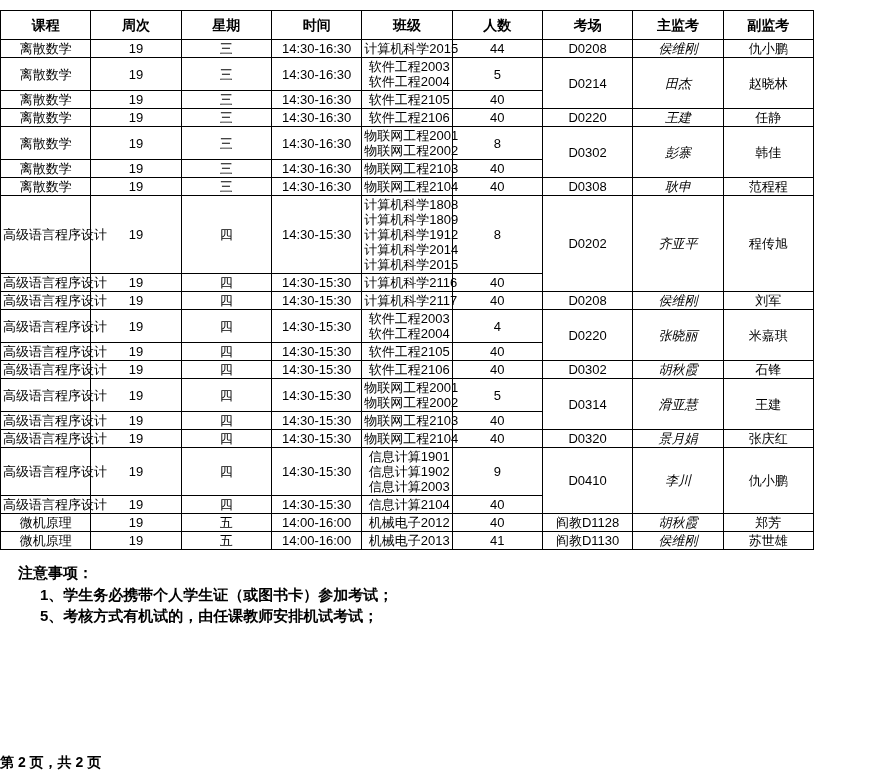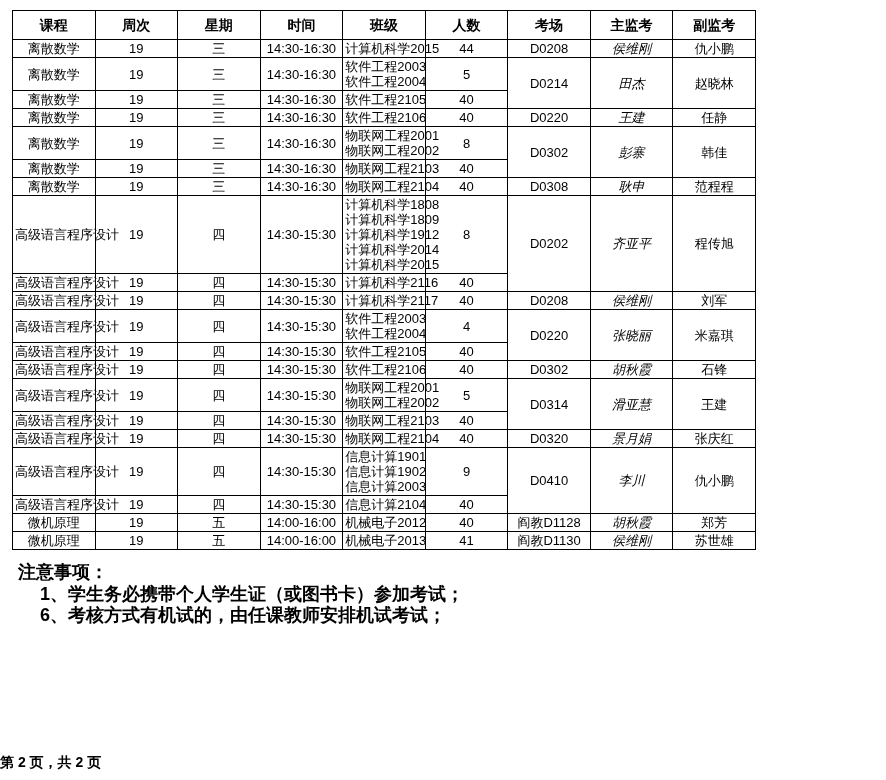--- a/index.html
+++ b/index.html
@@ -17,22 +17,22 @@
   }
   .page {
     width: 886px;
     height: 780px;
     position: relative;
     box-sizing: border-box;
   }
   table.exam {
     border-collapse: collapse;
     table-layout: fixed;
-    margin: 10px 0 0 12px;
-    width: 744px;
+    margin: 10px 0 0 0;
+    width: 814px;
     padding-left: 18px;
   }
   table.exam td, table.exam th {
     border: 1px solid #000000;
     padding: 1px 2px;
     text-align: center;
     vertical-align: middle;
     font-size: 13px;
     line-height: 15px;
     font-weight: normal;
@@ -51,21 +51,21 @@
   td.num { width: 44px; }
   td.room { width: 98px; }
   td.chief { width: 104px; font-style: italic; }
   td.deputy { width: 96px; }
   .multi {
     display: block;
     text-align: right;
   }
   .notes {
     margin: 12px 0 0 18px;
-    font-size: 18px;
+    font-size: 15px;
     line-height: 21px;
     font-weight: bold;
   }
   .notes .title {
     margin-bottom: 1px;
   }
   .notes .item {
     margin-left: 22px;
   }
   .footer {
@@ -349,18 +349,18 @@
           <td class="room">阎教D1130</td>
           <td class="chief">侯维刚</td>
           <td class="deputy">苏世雄</td>
         </tr>
       </tbody>
   </table>
 
   <div class="notes">
     <div class="title">注意事项：</div>
     <div class="item">1、学生务必携带个人学生证（或图书卡）参加考试；</div>
-    <div class="item">6、考核方式有机试的，由任课教师安排机试考试；</div>
+    <div class="item">5、考核方式有机试的，由任课教师安排机试考试；</div>
   </div>
 
   <div class="footer">第 2 页，共 2 页</div>
 
 </div>
 
 </body></html>

